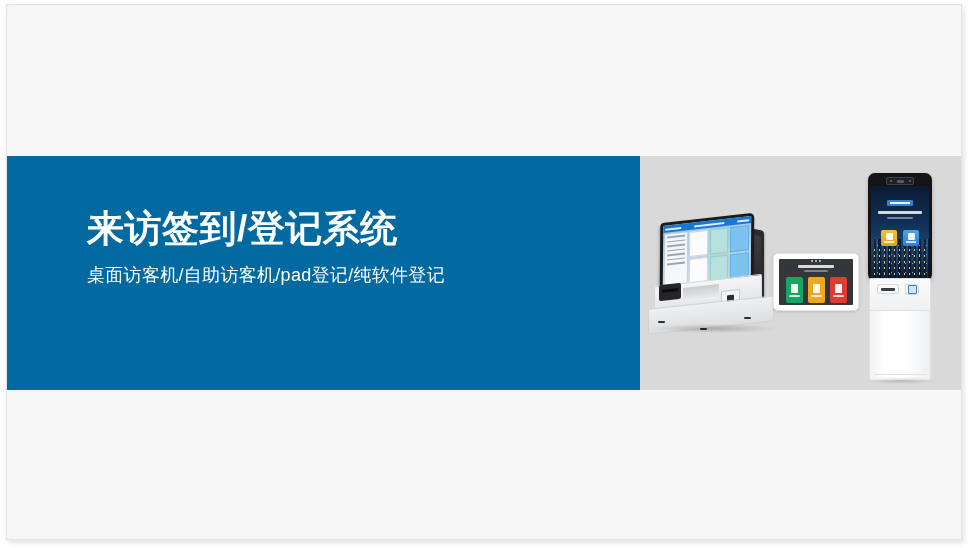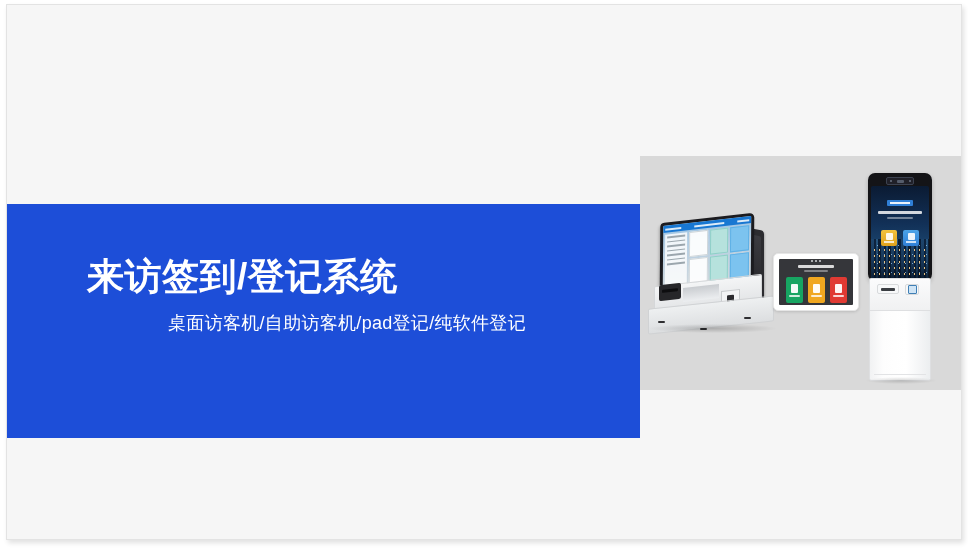--- a/index.html
+++ b/index.html
@@ -34,24 +34,23 @@
     position: absolute;
     left: -6px;
     top: 151px;
     width: 962px;
     height: 234px;
     display: flex;
   }
   .banner-left {
     width: 639px;
     height: 100%;
-    background: #1d4ed8;
+    background: #0369a1;
     position: relative;
     box-sizing: border-box;
-    margin-top: 48px;
   }
   .banner-right {
     flex: 1;
     height: 100%;
     background: #d9d9d9;
     position: relative;
     overflow: hidden;
   }
 
   .title-block {
@@ -70,21 +69,20 @@
     white-space: nowrap;
   }
   .subline {
     margin: 16px 0 0 0;
     font-size: 18px;
     line-height: 1.2;
     font-weight: normal;
     color: #ffffff;
     letter-spacing: 0.3px;
     white-space: nowrap;
-    text-align: center;
   }
 
   
   .device-pos {
     position: absolute;
     left: 8px;
     top: 62px;
     width: 132px;
     height: 125px;
   }

